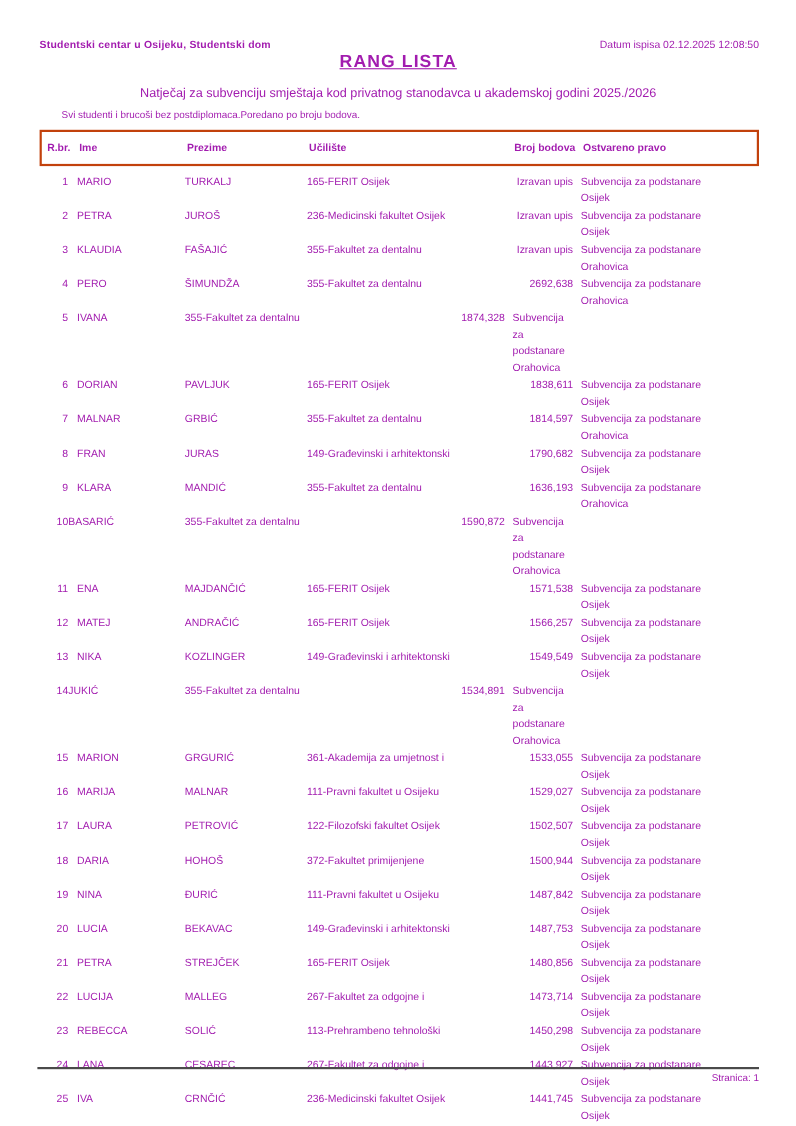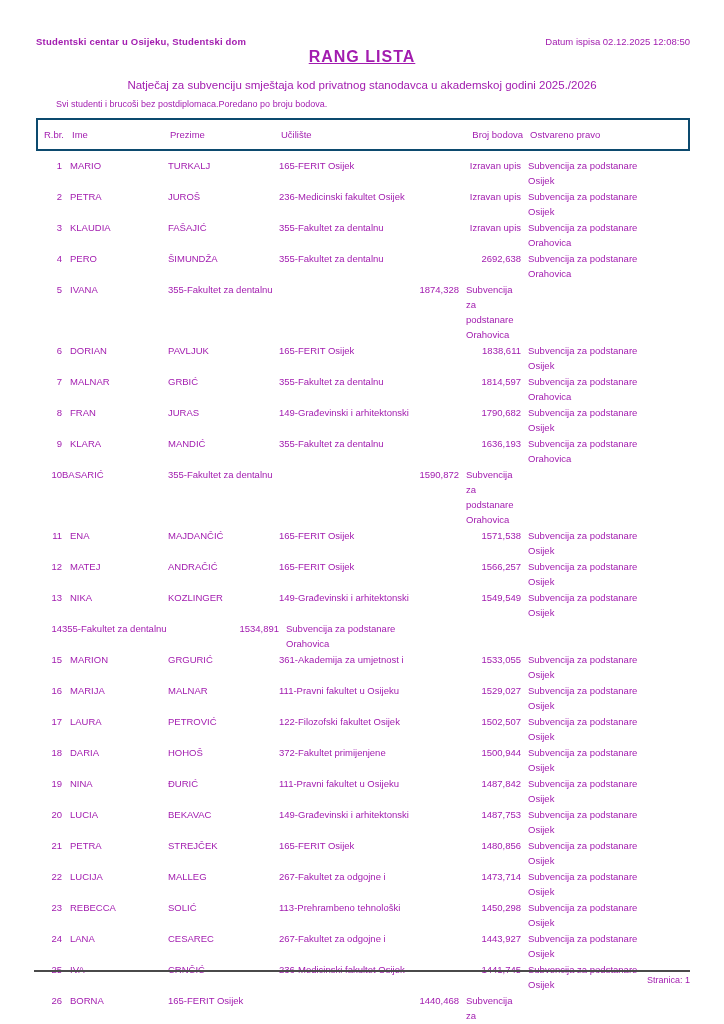--- a/index.html
+++ b/index.html
@@ -28,25 +28,25 @@
     text-align:center;font-size:11.5px;
   }
   .note{
     position:absolute;left:40px;top:99px;
     font-size:9px;
     margin-left:16px;
   }
   .thead{
     position:absolute;left:36px;top:118px;
     width:650px;height:29px;
-    border:2px solid #0c4a6e;
+    border:2px solid #c2410c;
     display:grid;
     grid-template-columns:26px 106px 111px 180px 62px 161px;
     align-items:center;
-    font-size:9.5px;font-weight:normal;
+    font-size:9.5px;font-weight:bold;
   }
   .tbody{
     position:absolute;left:36px;top:158px;width:654px;
   }
   .trow{
     display:grid;
     grid-template-columns:26px 106px 111px 180px 62px 169px;
     font-size:9.5px;line-height:15px;
     margin-bottom:1px;
   }
@@ -224,20 +224,21 @@
         <div class="c3">KOZLINGER</div>
         <div class="c4">149-Građevinski i arhitektonski</div>
         <div class="c5">1549,549</div>
         <div class="c6">
           <div class="line">Subvencija za podstanare</div>
           <div class="line">Osijek</div>
         </div>
       </div>
       <div class="trow">
         <div class="c1">14</div>
+        <div class="c3">JUKIĆ</div>
         <div class="c4">355-Fakultet za dentalnu</div>
         <div class="c5">1534,891</div>
         <div class="c6">
           <div class="line">Subvencija za podstanare</div>
           <div class="line">Orahovica</div>
         </div>
       </div>
       <div class="trow">
         <div class="c1">15</div>
         <div class="c2">MARION</div>

